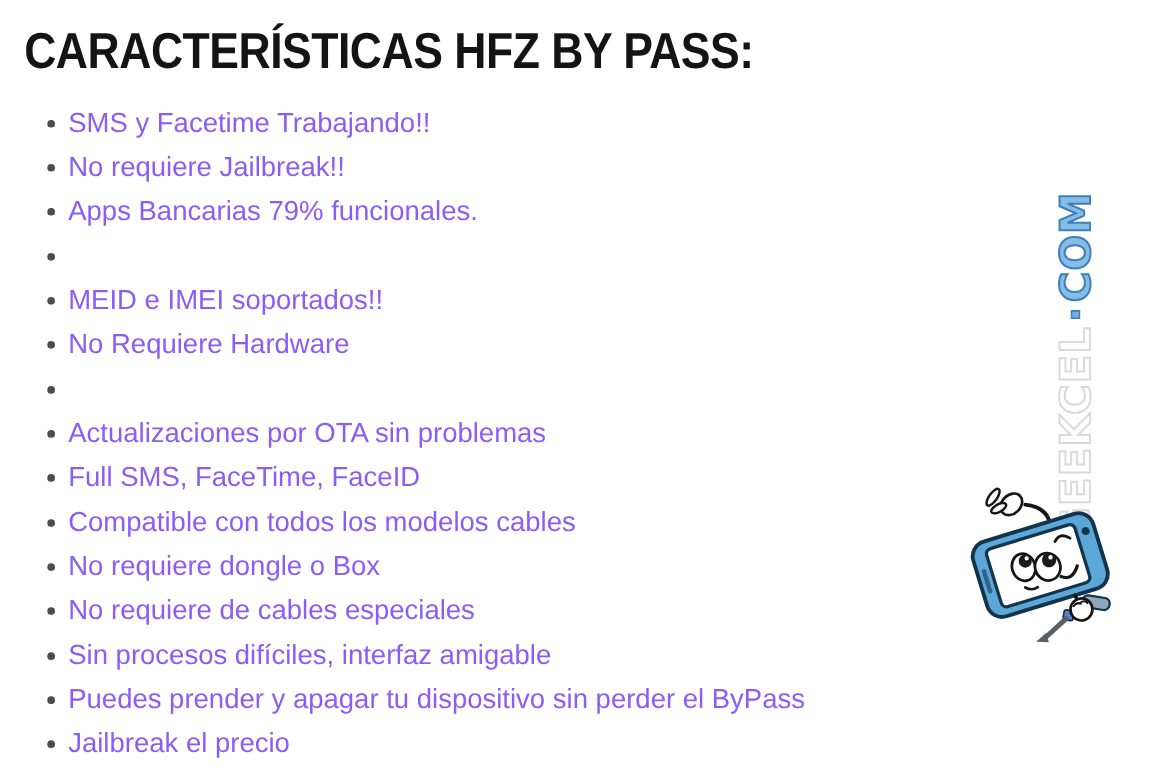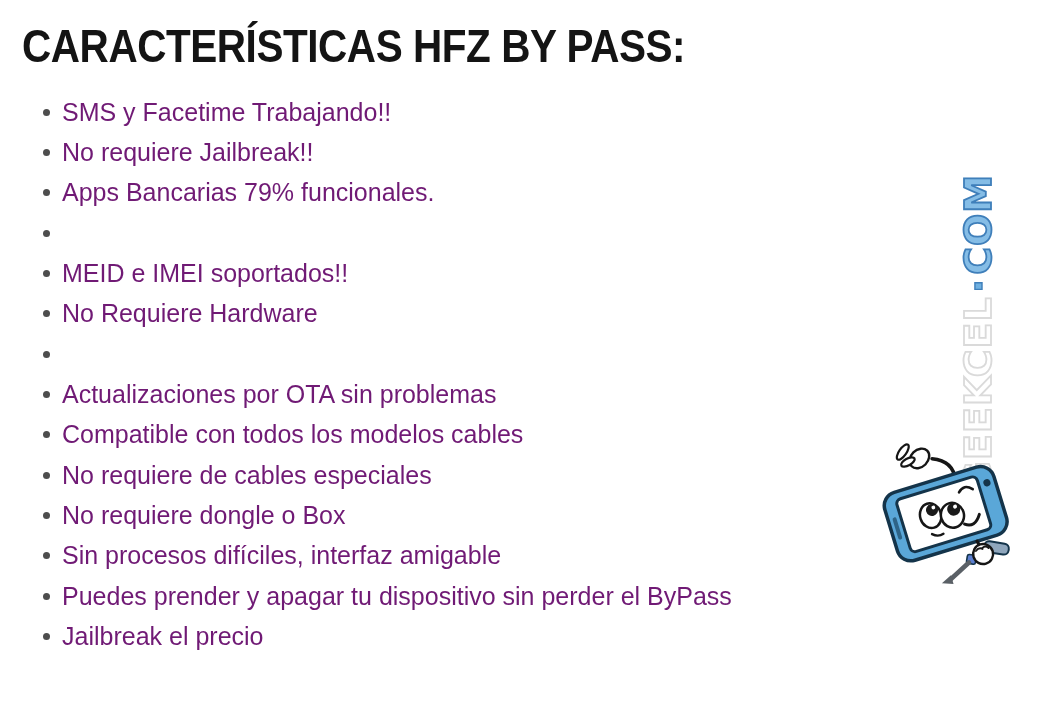--- a/index.html
+++ b/index.html
@@ -35,21 +35,21 @@
     top: 92px;
     margin: 0;
     padding: 0;
     list-style: none;
   }
   .features li {
     height: 40.35px;
     display: flex;
     align-items: center;
     font-size: 25px;
-    color: #701a75;
+    color: #8b5cf6;
     white-space: nowrap;
   }
   .features .dot {
     flex: 0 0 7px;
     width: 7px;
     height: 7px;
     border-radius: 50%;
     background: #4d4d4d;
     margin-left: 3px;
     margin-right: 12px;
@@ -128,29 +128,33 @@
     </li>
   <li>
       <span class="dot"></span>
     </li>
   <li>
       <span class="dot"></span>
       <span>Actualizaciones por OTA sin problemas</span>
     </li>
   <li>
       <span class="dot"></span>
+      <span>Full SMS, FaceTime, FaceID</span>
+    </li>
+  <li>
+      <span class="dot"></span>
       <span>Compatible con todos los modelos cables</span>
     </li>
   <li>
       <span class="dot"></span>
+      <span>No requiere dongle o Box</span>
+    </li>
+  <li>
+      <span class="dot"></span>
       <span>No requiere de cables especiales</span>
-    </li>
-  <li>
-      <span class="dot"></span>
-      <span>No requiere dongle o Box</span>
     </li>
   <li>
       <span class="dot"></span>
       <span>Sin procesos difíciles, interfaz amigable</span>
     </li>
   <li>
       <span class="dot"></span>
       <span>Puedes prender y apagar tu dispositivo sin perder el ByPass</span>
     </li>
   <li>

